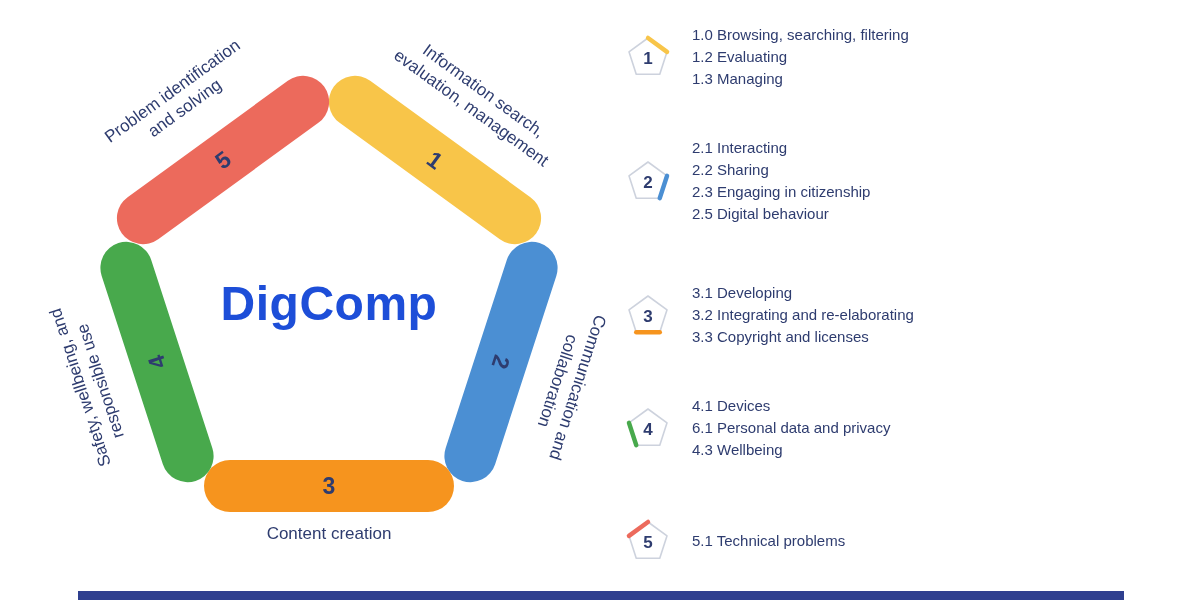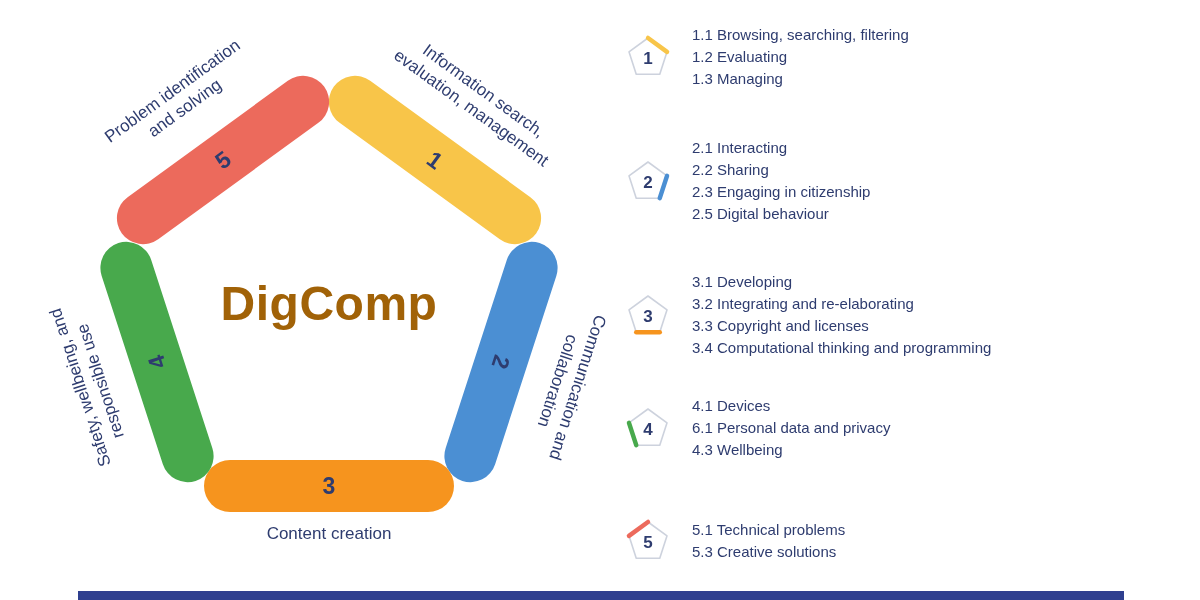--- a/index.html
+++ b/index.html
@@ -49,21 +49,21 @@
   .items { list-style: none; }
   .items li { font-size: 15px; line-height: 22px; color: #2e3c6f; white-space: nowrap; }
 
   .footer-bar { position: absolute; left: 78px; right: 76px; bottom: 0; height: 9px; }
 </style>
 </head>
 <body>
 
 <div class="canvas">
 
-  <div class="title" style="color: #a16207;">DigComp</div>
+  <div class="title" style="color: #1d4ed8;">DigComp</div>
 
   <div class="bar bar-yellow" style="background: rgb(248, 197, 73);">
     <span class="bar-num">1</span>
   </div>
   <div class="bar bar-blue" style="background: rgb(75, 143, 211);">
     <span class="bar-num">2</span>
   </div>
   <div class="bar bar-orange" style="background: rgb(246, 148, 30);">
     <span class="bar-num">3</span>
   </div>
@@ -84,21 +84,21 @@
   <div class="seg-label label-red">Problem identification
 and solving</div>
 
   <div class="legend-group g1">
     <svg class="badge" viewBox="0 0 48 48">
       <polygon points="24,5 43.02,18.82 35.76,41.18 12.24,41.18 4.98,18.82" fill="#ffffff" stroke-width="1.6" stroke-linejoin="round" stroke="#cdd2dd"></polygon>
       <line x1="24" y1="5" x2="43.02" y2="18.82" stroke-width="4.5" stroke-linecap="round" stroke="#f8c549"></line>
       <text x="24" y="31" text-anchor="middle" class="badge-num">1</text>
     </svg>
     <ul class="items">
-      <li>1.1 Browsing, searching, filtering</li>
+      <li>1.0 Browsing, searching, filtering</li>
       <li>1.2 Evaluating</li>
       <li>1.3 Managing</li>
     </ul>
   </div>
 
   <div class="legend-group g2">
     <svg class="badge" viewBox="0 0 48 48">
       <polygon points="24,5 43.02,18.82 35.76,41.18 12.24,41.18 4.98,18.82" fill="#ffffff" stroke-width="1.6" stroke-linejoin="round" stroke="#cdd2dd"></polygon>
       <line x1="43.02" y1="18.82" x2="35.76" y2="41.18" stroke-width="4.5" stroke-linecap="round" stroke="#4b8fd3"></line>
       <text x="24" y="31" text-anchor="middle" class="badge-num">2</text>
@@ -114,21 +114,20 @@
   <div class="legend-group g3">
     <svg class="badge" viewBox="0 0 48 48">
       <polygon points="24,5 43.02,18.82 35.76,41.18 12.24,41.18 4.98,18.82" fill="#ffffff" stroke-width="1.6" stroke-linejoin="round" stroke="#cdd2dd"></polygon>
       <line x1="12.24" y1="41.18" x2="35.76" y2="41.18" stroke-width="4.5" stroke-linecap="round" stroke="#f6941e"></line>
       <text x="24" y="31" text-anchor="middle" class="badge-num">3</text>
     </svg>
     <ul class="items">
       <li>3.1 Developing</li>
       <li>3.2 Integrating and re-elaborating</li>
       <li>3.3 Copyright and licenses</li>
-      <li>3.4 Computational thinking and programming</li>
     </ul>
   </div>
 
   <div class="legend-group g4">
     <svg class="badge" viewBox="0 0 48 48">
       <polygon points="24,5 43.02,18.82 35.76,41.18 12.24,41.18 4.98,18.82" fill="#ffffff" stroke-width="1.6" stroke-linejoin="round" stroke="#cdd2dd"></polygon>
       <line x1="4.98" y1="18.82" x2="12.24" y2="41.18" stroke-width="4.5" stroke-linecap="round" stroke="#48a94c"></line>
       <text x="24" y="31" text-anchor="middle" class="badge-num">4</text>
     </svg>
     <ul class="items">
@@ -139,18 +138,17 @@
   </div>
 
   <div class="legend-group g5">
     <svg class="badge" viewBox="0 0 48 48">
       <polygon points="24,5 43.02,18.82 35.76,41.18 12.24,41.18 4.98,18.82" fill="#ffffff" stroke-width="1.6" stroke-linejoin="round" stroke="#cdd2dd"></polygon>
       <line x1="4.98" y1="18.82" x2="24" y2="5" stroke-width="4.5" stroke-linecap="round" stroke="#ec6a5c"></line>
       <text x="24" y="31" text-anchor="middle" class="badge-num">5</text>
     </svg>
     <ul class="items">
       <li>5.1 Technical problems</li>
-      <li>5.3 Creative solutions</li>
     </ul>
   </div>
 
   <div class="footer-bar" style="background: rgb(47, 63, 143);"></div>
 </div>
 
 </body></html>

